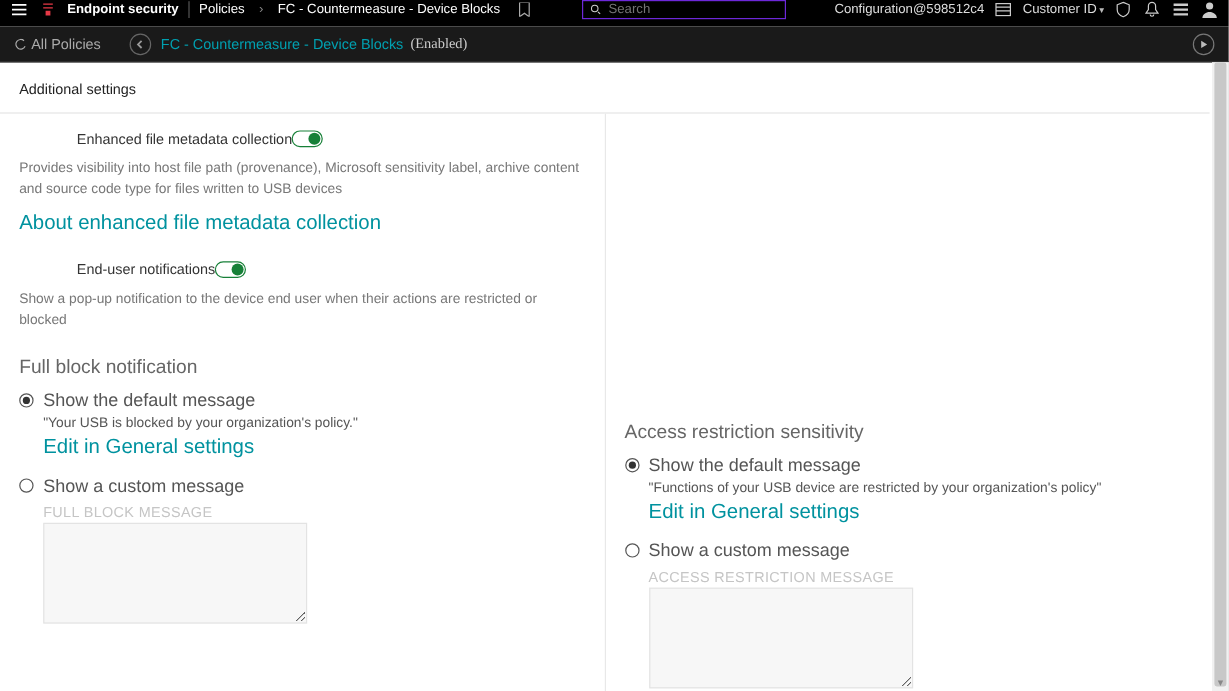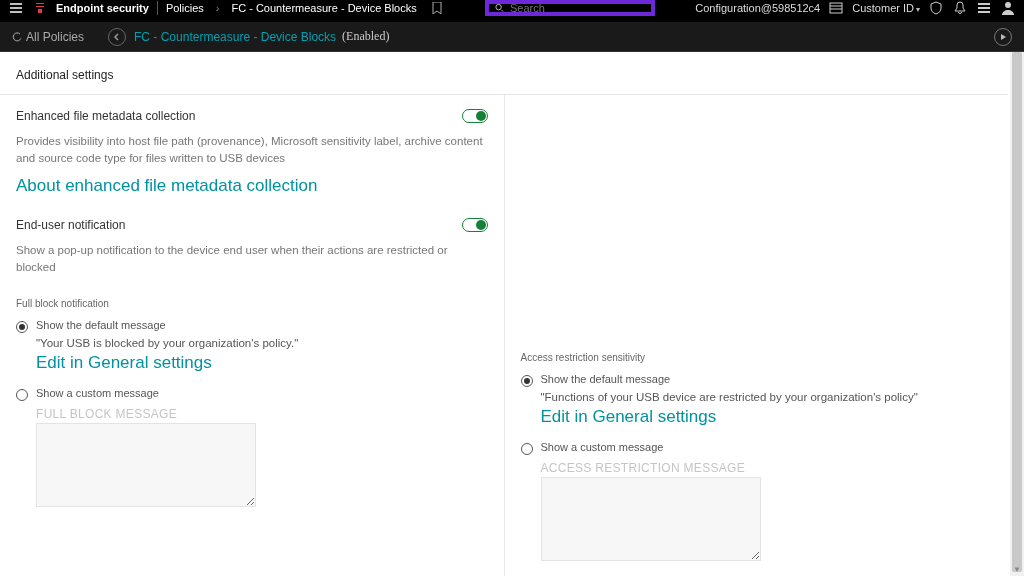--- a/index.html
+++ b/index.html
@@ -8,21 +8,21 @@
   
   .topbar { height: 22px; background: #000; color: #fff; display: flex; align-items: flex-start; padding: 0 8px; font-size: 11px; }
   .tb-left { display: flex; align-items: center; gap: 8px; flex: 0 0 auto; }
   .tb-icon { display: inline-flex; align-items: center; justify-content: center; width: 16px; height: 16px; cursor: pointer; }
   .tb-divider { width: 1px; height: 14px; background: #555; }
   .crumb { color: #ccc; }
   .crumb.u { color: #fff; cursor: pointer; }
   .crumb.sep { color: #888; margin: 0 4px; }
   .crumb.active { color: #fff; }
   .tb-center { flex: 1; display: flex; justify-content: center; }
-  .searchbox { width: 170px; height: 16px; border: 4px solid #6d28d9; background: #000; display: flex; align-items: center; padding: 0 6px; gap: 6px; }
+  .searchbox { width: 170px; height: 16px; border: 1px solid #6d28d9; background: #000; display: flex; align-items: center; padding: 0 6px; gap: 6px; }
   .searchbox input { background: transparent; border: none; outline: none; color: #ccc; font-size: 11px; width: 100%; }
   .tb-right { display: flex; align-items: center; gap: 8px; flex: 0 0 auto; }
   .tb-text { color: #ddd; font-size: 11px; }
   .caret { font-size: 8px; color: #bbb; margin-left: 2px; }
 
   
   .subbar { height: 30px; background: #1a1a1a; display: flex; align-items: center; padding: 0 12px; color: #fff; font-size: 12px; border-bottom: 1px solid #333; }
   .back-link { color: #aaa; display: flex; align-items: center; gap: 4px; cursor: pointer; }
   .subbar .spacer { width: 24px; }
   .circ-back { width: 18px; height: 18px; border: 1px solid #666; border-radius: 50%; display: flex; align-items: center; justify-content: center; color: #999; margin-right: 8px; }
@@ -35,35 +35,35 @@
   .content { height: calc(576px - 22px - 30px); overflow: auto; }
   .content-inner { padding: 16px 0 20px; width: 1008px; }
   .pad { padding: 0 16px; }
   .section-title { font-size: 12px; color: #222; margin-bottom: 12px; }
   .hr { border-top: 1px solid #e5e5e5; margin: 0 0 0 0; }
 
   .two-col { display: flex; }
   .col { flex: 1; padding: 14px 16px; }
   .colsep { width: 1px; background: #e8e8e8; }
 
-  .setting-row { display: flex; align-items: center; justify-content: space-between; margin-bottom: 10px; font-size: 12px; }
+  .setting-row { display: flex; align-items: center; justify-content: flex-start; margin-bottom: 10px; font-size: 12px; margin-left: 48px; }
   .setting-label { color: #333; }
   .desc { color: #777; font-size: 11.5px; line-height: 1.5; max-width: 470px; margin-bottom: 8px; }
   .link { color: #00929f; font-size: 17px; cursor: pointer; }
 
   
   .toggle { width: 26px; height: 14px; border-radius: 8px; background: #fff; border: 1px solid #178038; position: relative; cursor: pointer; }
   .toggle .knob { position: absolute; top: 1px; right: 1px; width: 10px; height: 10px; border-radius: 50%; background: #178038; }
 
-  .sub-heading { color: #666; font-size: 10px; margin: 18px 0 10px; }
+  .sub-heading { color: #666; font-size: 16px; margin: 18px 0 10px; }
 
   .radio-row { display: flex; align-items: flex-start; gap: 8px; margin-bottom: 4px; }
   .radio { width: 12px; height: 12px; border: 1px solid #555; border-radius: 50%; display: inline-flex; align-items: center; justify-content: center; margin-top: 2px; cursor: pointer; flex-shrink: 0;}
   .radio.sel::after { content: ""; width: 6px; height: 6px; border-radius: 50%; background: #333; }
-  .radio-label { color: #555; font-size: 11px; }
+  .radio-label { color: #555; font-size: 15px; }
   .radio-msg { color: #555; font-size: 11.5px; margin: 4px 0 4px 20px; }
 
   .field-label-disabled { font-size: 12px; color: #c5c5c5; letter-spacing: .3px; margin: 6px 0 2px 20px; }
   textarea.msgbox { width: 220px; height: 84px; border: 1px solid #e3e3e3; background: #f7f7f7; resize: both; margin-left: 20px; padding: 6px; font-family: inherit; font-size: 11px; color: #777; }
 
   
   .scrollbar-v { position: fixed; right: 0; top: 52px; width: 14px; height: calc(576px - 52px); background: #f1f1f1; }
   .scrollbar-v .thumb { position: absolute; left: 2px; top: 0; width: 10px; height: 520px; background: #c8c8c8; border-radius: 2px; }
   .scrollbar-v .down-btn { position: absolute; bottom: 0; left: 0; width: 14px; height: 14px; display:flex; align-items:center; justify-content:center; color:#888; font-size:9px; }
 
@@ -182,21 +182,21 @@
                 <span class="knob"></span>
               </span>
           </div>
           <div class="desc">Provides visibility into host file path (provenance), Microsoft sensitivity label, archive content and source code type for files written to USB devices</div>
           <span class="link">About enhanced file metadata collection</span>
         </div>
 
         
         <div class="block">
           <div class="setting-row">
-            <span class="setting-label">End-user notification</span>
+            <span class="setting-label">End-user notifications</span>
             <span class="toggle">
                 <span class="knob"></span>
               </span>
           </div>
           <div class="desc">Show a pop-up notification to the device end user when their actions are restricted or blocked</div>
         </div>
 
         
         <div class="sub-heading">Full block notification</div>
 

